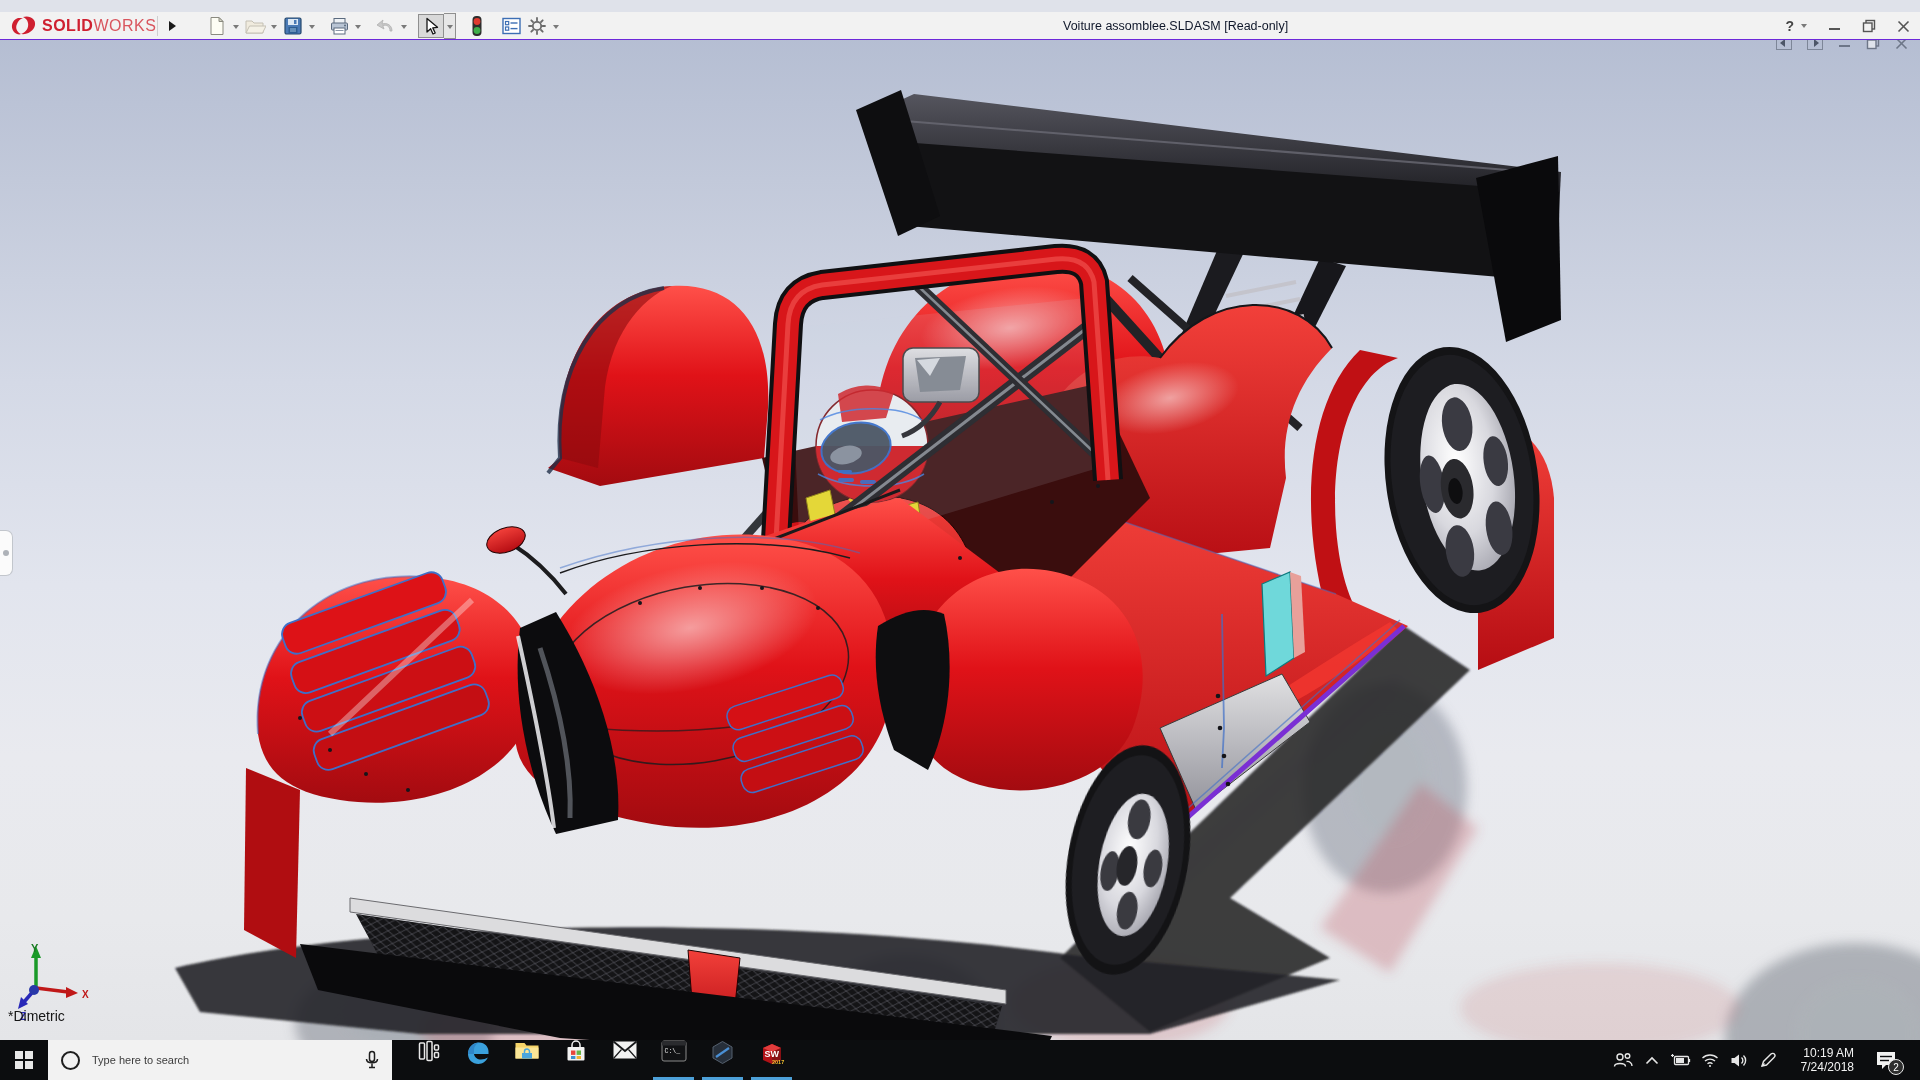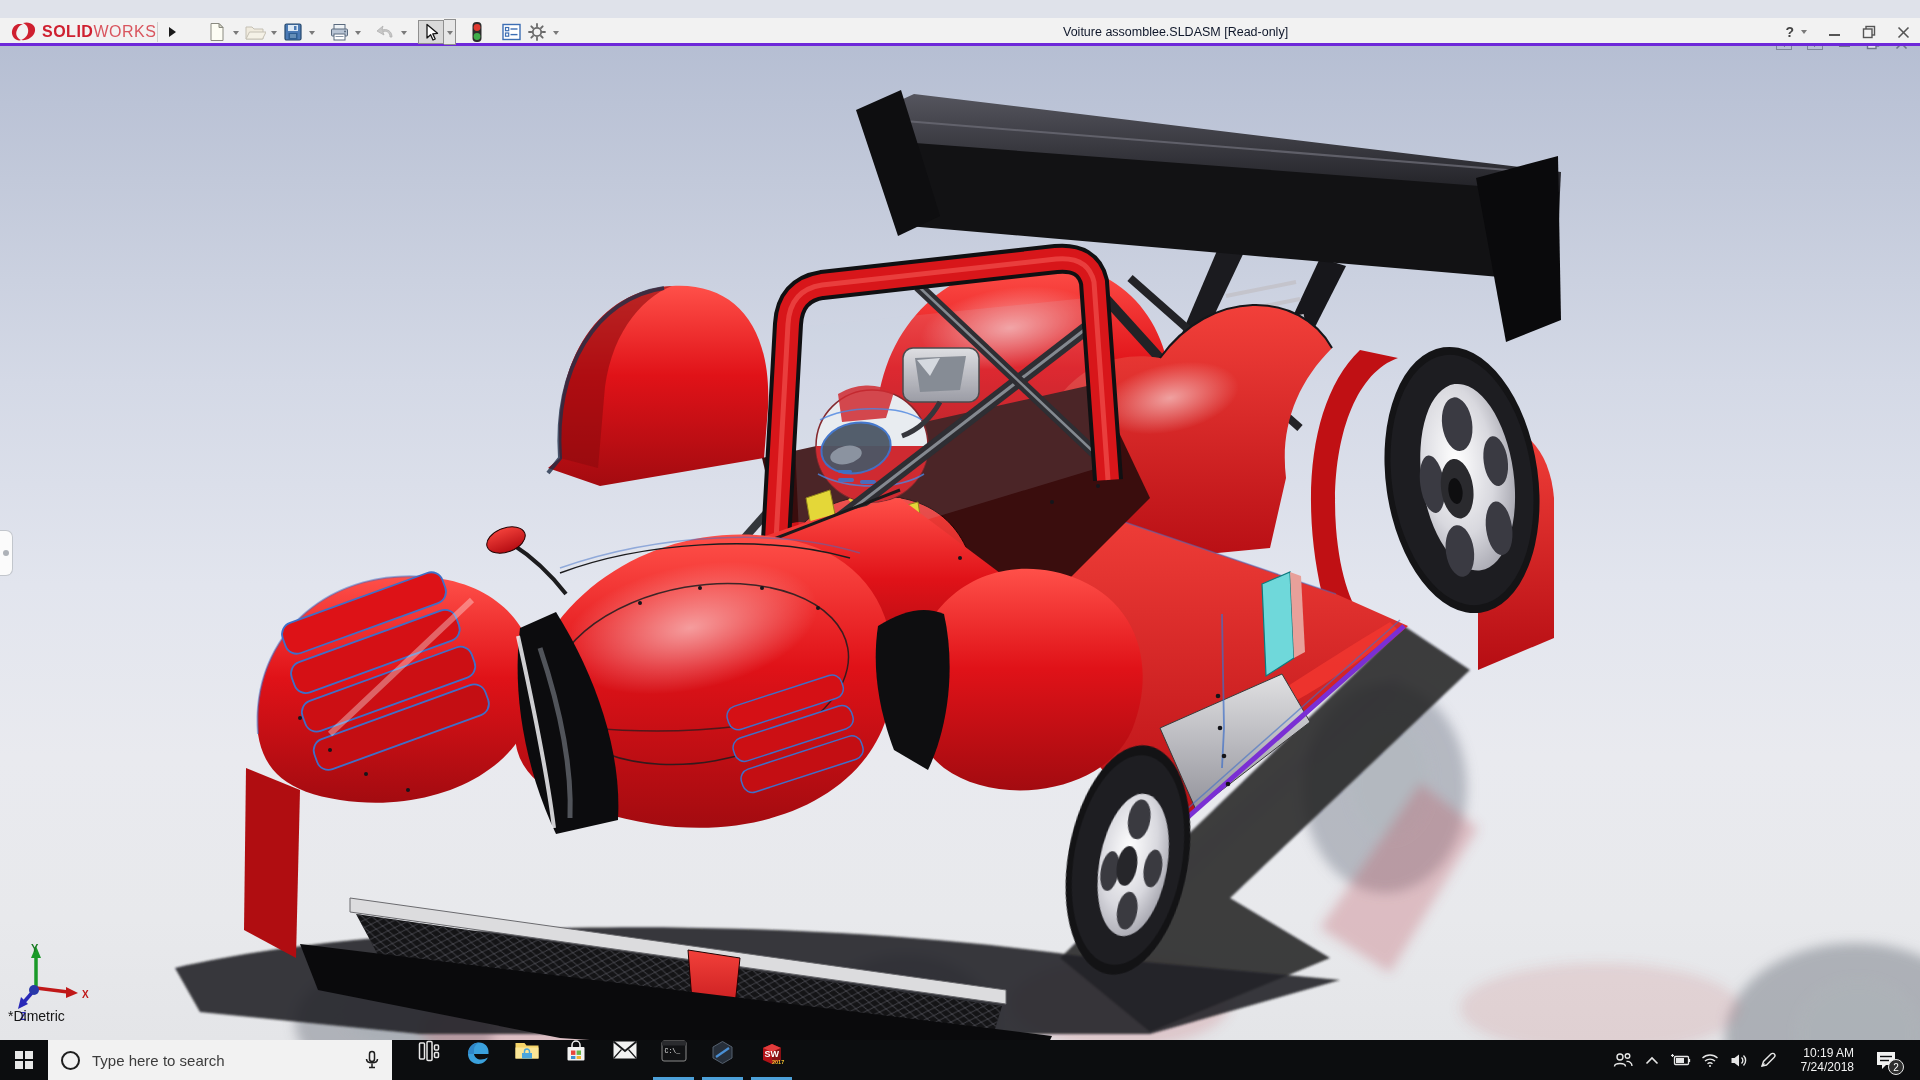--- a/index.html
+++ b/index.html
@@ -1,20 +1,20 @@
 <!DOCTYPE html>
 <html><head>
 <meta charset="utf-8">
 <style>
   *{margin:0;padding:0;box-sizing:border-box}
   html,body{width:1920px;height:1080px;overflow:hidden;font-family:"Liberation Sans",sans-serif;-webkit-font-smoothing:antialiased}
   #screen{position:relative;width:1920px;height:1080px;background:#dfe2ea}
 
   
-  #titlebar{position:absolute;top:18px;left:0;width:1920px;height:28px;background:#f2f2f2;border-bottom:3px solid #6d28d9;z-index:30}
+  #titlebar{position:absolute;top:12px;left:0;width:1920px;height:28px;background:#f2f2f2;border-bottom:1px solid #6d28d9;z-index:30}
   .logo{position:absolute;left:8px;top:2px;height:24px;display:flex;align-items:center;gap:4px}
   .logo-text{font-size:16px;color:#cf2030;letter-spacing:.5px}
   .logo-text b{font-weight:bold}
   .logo-text span{font-weight:normal;color:#d9555e}
   .tb-sep{position:absolute;left:157px;top:4px;width:1px;height:20px;background:#cfcfcf}
   .flyout{position:absolute;left:163px;top:4px;width:18px;height:20px;display:flex;align-items:center;justify-content:center;cursor:pointer}
   .flyout i{width:0;height:0;border-left:7px solid #1a1a1a;border-top:5px solid transparent;border-bottom:5px solid transparent}
   .tools{position:absolute;left:204px;top:2px;height:24px;display:flex;align-items:center}
   .tool{width:26px;height:24px;display:flex;align-items:center;justify-content:center;border:1px solid transparent;cursor:pointer}
   .tool.pressed{background:#d9d9d9;border:1px solid #8f8f8f}
@@ -41,21 +41,21 @@
   .side-tab{position:absolute;left:0;top:502px;width:13px;height:46px;background:#fbfbfb;border:1px solid #c2c6cc;border-left:none;border-radius:0 7px 7px 0;cursor:pointer;z-index:5}
   .side-tab i{position:absolute;left:3px;top:19px;width:6px;height:6px;border-radius:50%;background:#aeb2b8}
   .orientation{position:absolute;left:8px;top:980px;font-size:14px;font-weight:normal;color:#151515;z-index:5}
   #triad{position:absolute;left:16px;top:912px;z-index:5}
 
   
   #taskbar{position:absolute;bottom:0;left:0;width:1920px;height:40px;background:#0c0d0f;display:flex;align-items:center;z-index:40}
   .start{width:48px;height:40px;display:flex;align-items:center;justify-content:center;cursor:pointer}
   .searchbox{width:344px;height:40px;background:#f2f2f2;display:flex;align-items:center;cursor:text}
   .search-ring{width:19px;height:19px;border:2.5px solid #1e1e1e;border-radius:50%;margin:0 12px 0 13px;flex:none}
-  .searchbox input{border:none;background:transparent;outline:none;font-size:15px;flex:1;color:#333;font-family:"Liberation Sans",sans-serif}
+  .searchbox input{border:none;background:transparent;outline:none;font-size:11px;flex:1;color:#333;font-family:"Liberation Sans",sans-serif}
   .searchbox input::placeholder{color:#3c3c3c;opacity:1}
   .apps{display:flex;height:40px;margin-left:12px}
   .app{width:49px;height:40px;display:flex;justify-content:center;position:relative;cursor:pointer}
   .app .runline{position:absolute;bottom:0;left:4px;width:41px;height:3px;background:#4da0d8}
   .tray{margin-left:auto;display:flex;align-items:center;height:40px;padding-right:12px}
   .tray-ic{width:29px;height:40px;display:flex;align-items:center;justify-content:center;cursor:pointer}
   .clock{width:64px;text-align:right;font-size:12px;line-height:14.5px;color:#f2f2f2;margin:0 10px 0 8px;cursor:default}
   .notif{width:44px;height:40px;position:relative;display:flex;align-items:center;justify-content:center;cursor:pointer}
   .badge{position:absolute;right:4px;bottom:5px;width:16px;height:16px;border-radius:50%;background:#2e2e2e;border:1.5px solid #e8e8e8;color:#fff;font-size:10px;display:flex;align-items:center;justify-content:center}
 </style>

